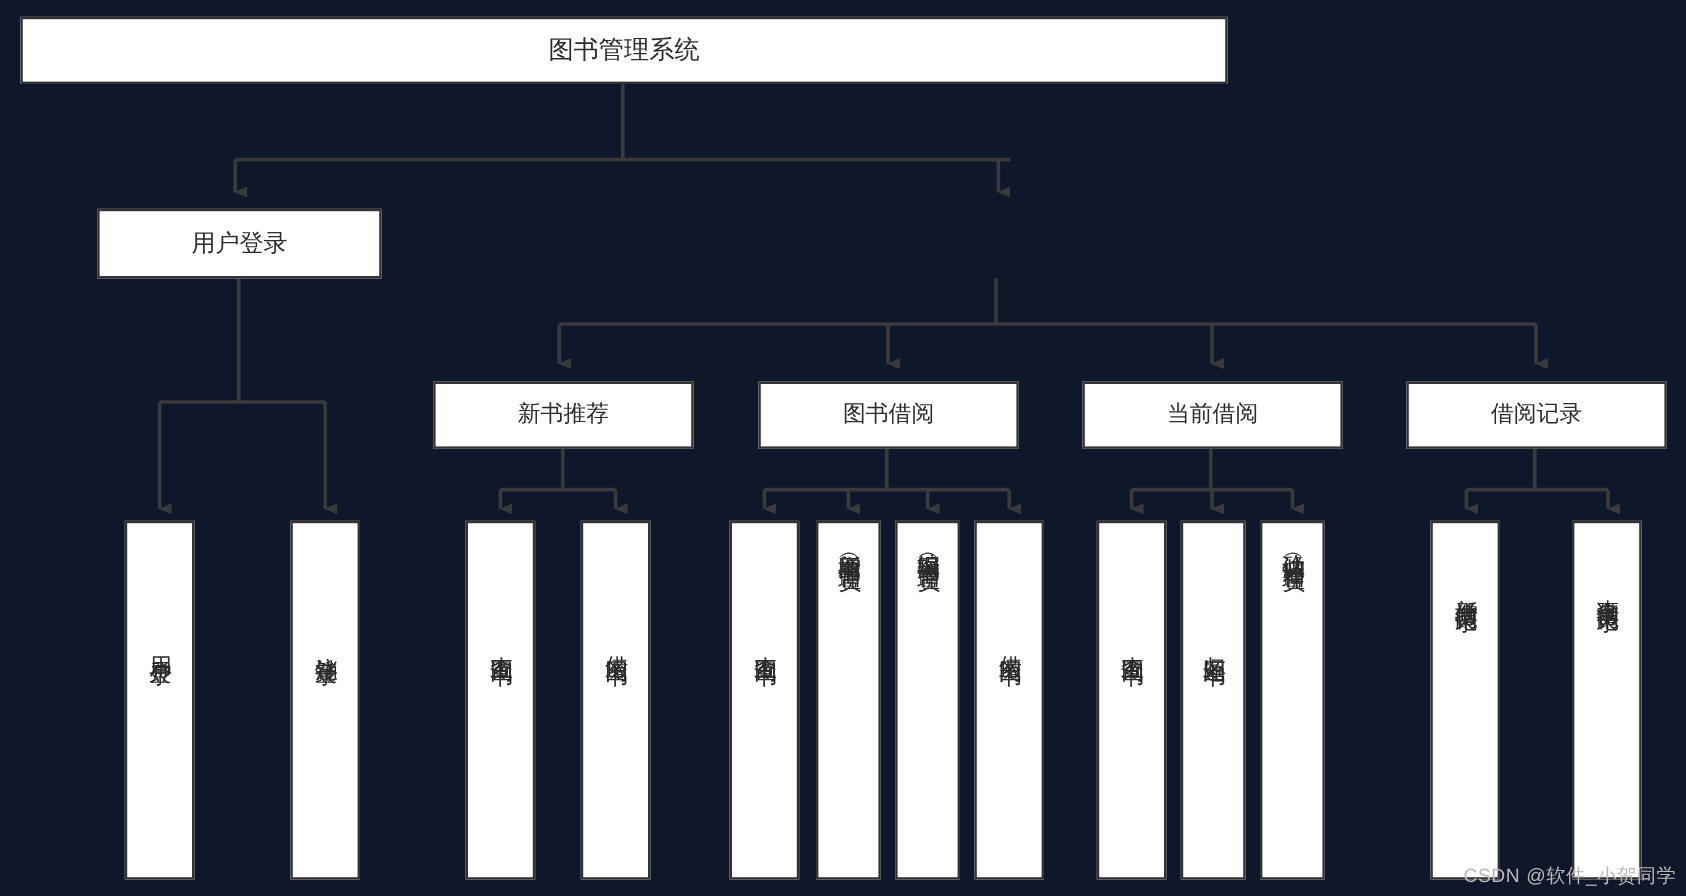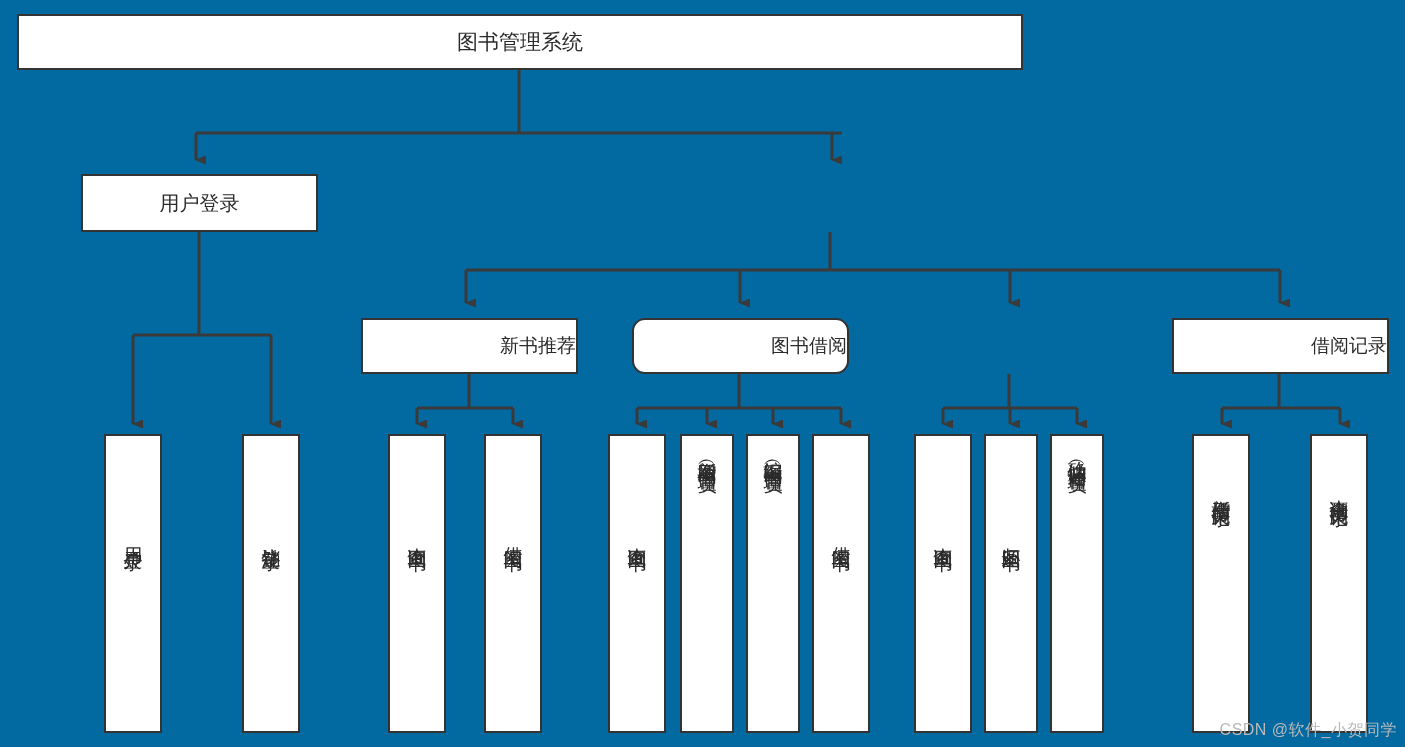--- a/index.html
+++ b/index.html
@@ -7,21 +7,21 @@
     padding: 0;
     background: #ffffff;
   }
   body {
     font-family: "Liberation Sans", "DejaVu Sans", sans-serif;
   }
   #canvas {
     position: relative;
     width: 1405px;
     height: 747px;
-    background: #0369a1;
+    background: #0f172a;
     overflow: hidden;
   }
   #edges {
     position: absolute;
     left: 0;
     top: 0;
     width: 1405px;
     height: 747px;
     pointer-events: none;
   }
@@ -31,21 +31,21 @@
     background: #ffffff;
     border: 2px solid #333333;
     display: flex;
     align-items: center;
     justify-content: center;
     color: #2b2b2b;
     z-index: 2;
   }
   .node.root     { font-size: 21px; }
   .node.level1   { font-size: 20px; }
-  .node.level2   { font-size: 19px; justify-content: flex-end; }
+  .node.level2   { font-size: 19px; }
   .node.leaf     { font-size: 19px; align-items: flex-start; padding-top: 6px; }
   .node .label {
     line-height: 1.05;
     white-space: nowrap;
   }
   .node.leaf .label {
     writing-mode: vertical-rl;
     text-orientation: upright;
     letter-spacing: 2px;
     white-space: normal;
@@ -121,22 +121,25 @@
     <span class="label">图书管理系统</span>
   </div>
 
   <div class="node level1" style="left:81px; top:174px; width:237px; height:58px;">
     <span class="label">用户登录</span>
   </div>
 
   <div class="node level2" style="left:361px; top:318px; width:217px; height:56px;">
     <span class="label">新书推荐</span>
   </div>
-  <div class="node level2" style="left:632px; top:318px; width:217px; height:56px;border-radius:13px;">
+  <div class="node level2" style="left:632px; top:318px; width:217px; height:56px;">
     <span class="label">图书借阅</span>
+  </div>
+  <div class="node level2" style="left:902px; top:318px; width:217px; height:56px;">
+    <span class="label">当前借阅</span>
   </div>
   <div class="node level2" style="left:1172px; top:318px; width:217px; height:56px;">
     <span class="label">借阅记录</span>
   </div>
 
   <div class="node leaf" style="left:104px; top:434px; width:58px; height:299px; padding-top:96px;">
     <span class="label">用户登录</span>
   </div>
   <div class="node leaf" style="left:242px; top:434px; width:58px; height:299px; padding-top:96px;">
     <span class="label">注销登录</span>

